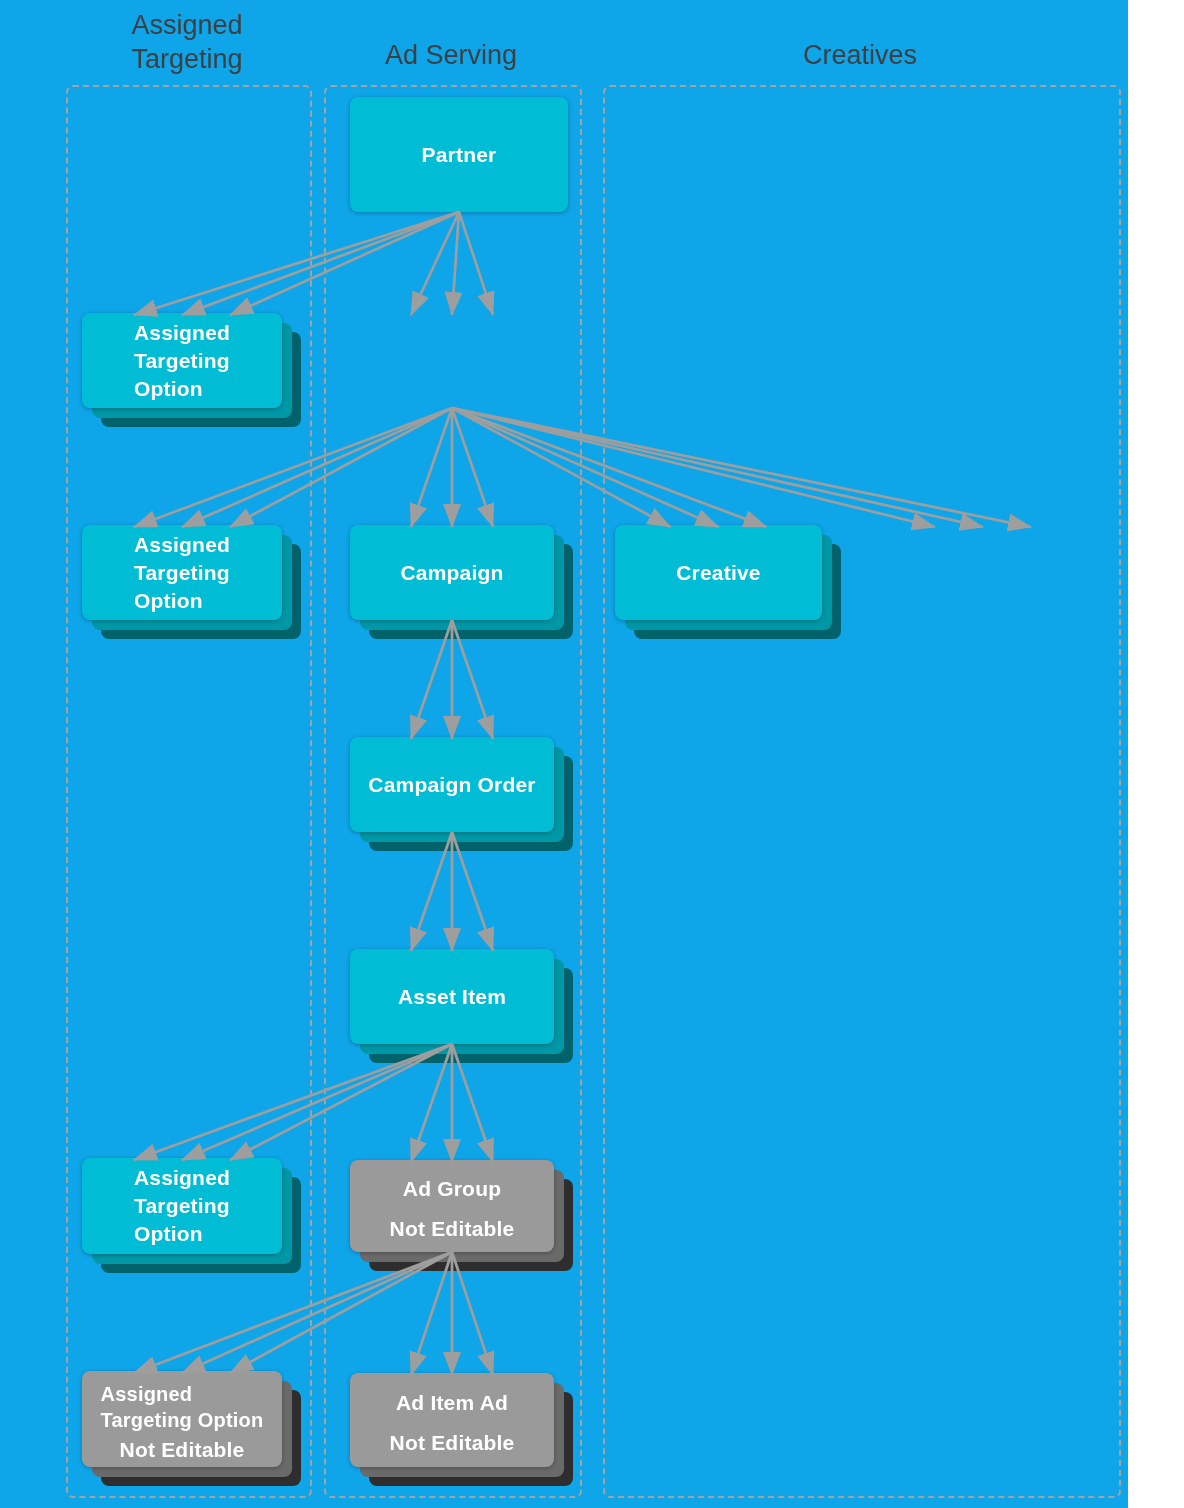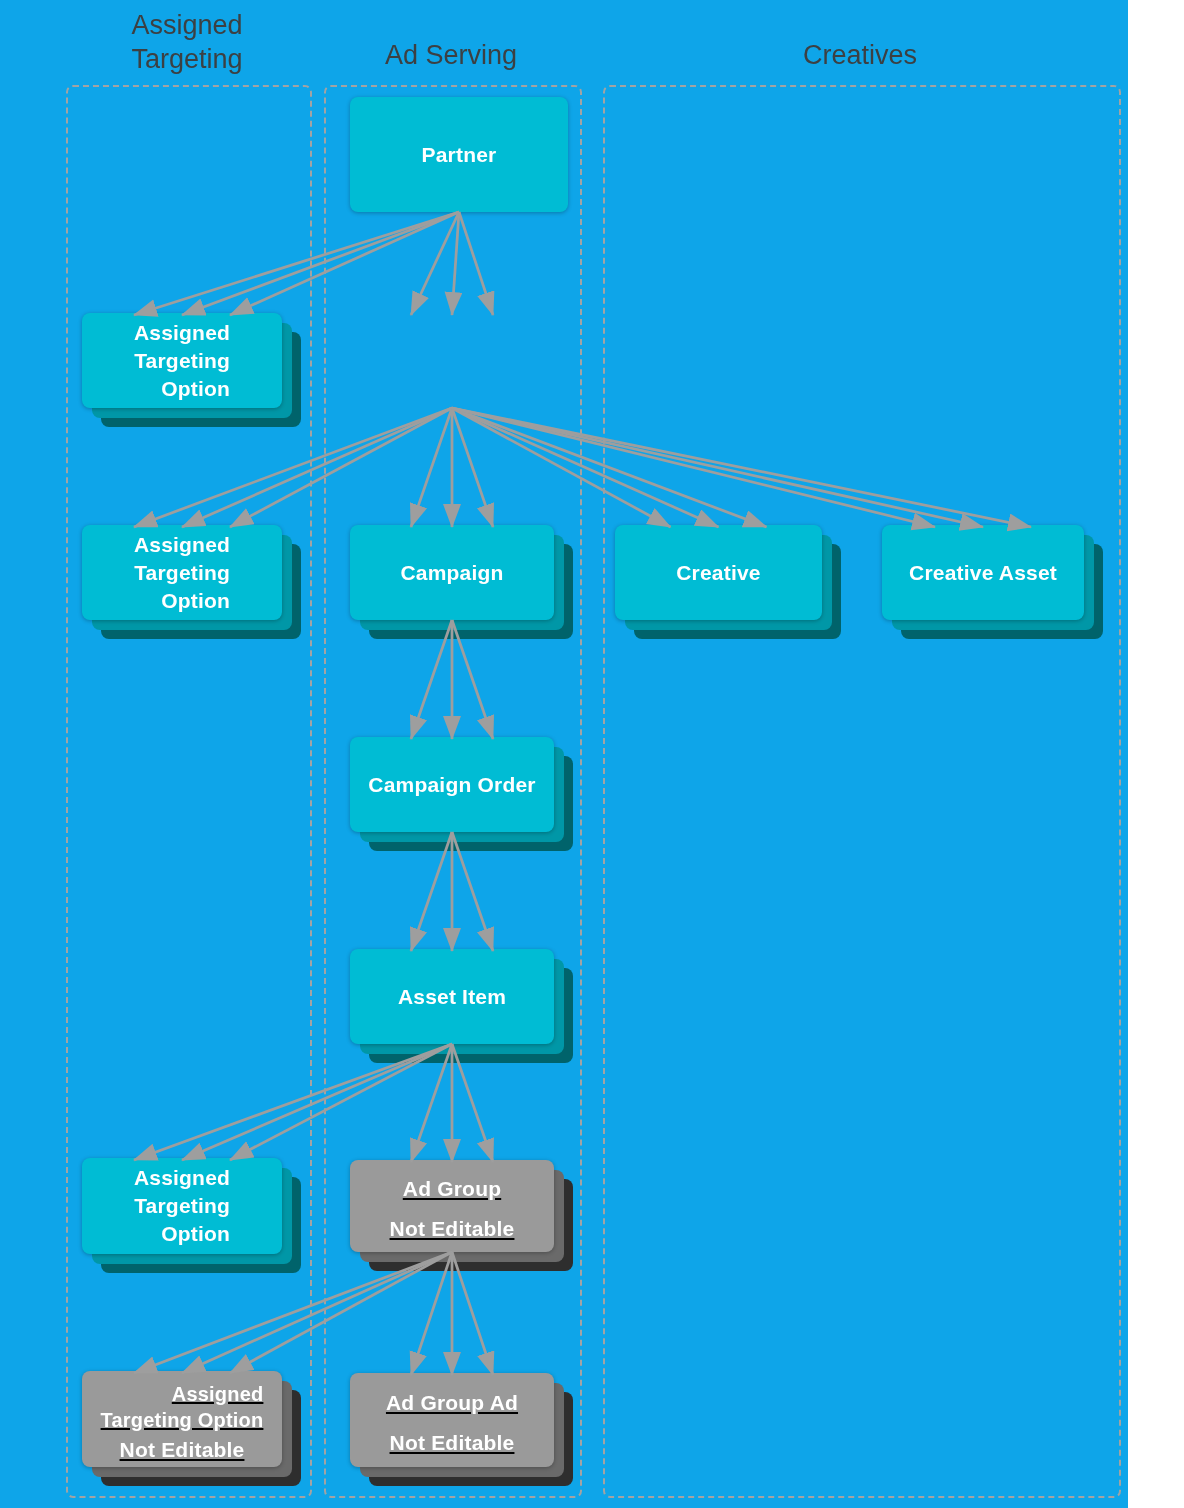--- a/index.html
+++ b/index.html
@@ -19,26 +19,26 @@
               align-items:center;justify-content:center;gap:18px;
               box-shadow:0 1px 4px rgba(0,0,0,0.28);}
   .node.tight .face{gap:9px;}
   .node.stack::before{content:"";position:absolute;inset:0;border-radius:8px;transform:translate(19px,19px);z-index:1;}
   .node.stack::after {content:"";position:absolute;inset:0;border-radius:8px;transform:translate(10px,10px);z-index:2;}
 
   .node.cyan .face{background:var(--box-cyan,#00bcd4);}
   .node.cyan.stack::after{background:var(--box-cyan-mid,#0097a7);}
   .node.cyan.stack::before{background:var(--box-cyan-dark,#00636b);}
 
-  .node.gray .face{background:var(--box-gray,#9a9a9a);text-decoration:underline;}
+  .node.gray .face{background:var(--box-gray,#9a9a9a);}
   .node.gray.stack::after{background:var(--box-gray-mid,#6a6a6a);}
   .node.gray.stack::before{background:var(--box-gray-dark,#2e2e2e);}
 
   .node .label{color:var(--label-text,#ffffff);font-weight:700;font-size:21px;line-height:28px;
-               text-align:right;white-space:pre-line;letter-spacing:.2px;}
+               text-align:left;white-space:pre-line;letter-spacing:.2px;}
   .node .sublabel{color:var(--label-text,#ffffff);font-weight:700;font-size:21px;line-height:16px;
                   text-align:center;letter-spacing:.2px;}
 
   
   svg.arrows{position:absolute;left:0;top:0;z-index:5;pointer-events:none;}
 </style>
 </head>
 <body>
 
 <div class="canvas">
@@ -79,21 +79,21 @@
 
   <div class="node gray stack" style="left:350px;top:1160px;width:204px;height:92px">
     <div class="face">
       <div class="label">Ad Group</div>
       <div class="sublabel">Not Editable</div>
     </div>
   </div>
 
   <div class="node gray stack" style="left:350px;top:1373px;width:204px;height:94px">
     <div class="face">
-      <div class="label">Ad Group Ad</div>
+      <div class="label">Ad Item Ad</div>
       <div class="sublabel">Not Editable</div>
     </div>
   </div>
 
   <div class="node cyan stack" style="left:82px;top:313px;width:200px;height:95px">
     <div class="face">
       <div class="label">Assigned
 Targeting
 Option</div>
     </div>
@@ -122,25 +122,20 @@
       <div class="sublabel">Not Editable</div>
     </div>
   </div>
 
   <div class="node cyan stack" style="left:615px;top:525px;width:207px;height:95px">
     <div class="face">
       <div class="label">Creative</div>
     </div>
   </div>
 
-  <div class="node cyan stack" style="left:882px;top:525px;width:202px;height:95px">
-    <div class="face">
-      <div class="label">Creative Asset</div>
-    </div>
-  </div>
 
   <svg class="arrows" id="arrows" width="1184" height="1508" viewBox="0 0 1184 1508">
       <defs>
         <marker id="ah" markerUnits="userSpaceOnUse" markerWidth="26" markerHeight="20" refX="23" refY="9" orient="auto">
           <path d="M0,0 L24,9 L0,18 Z" fill="#9e9e9e"></path>
         </marker>
       </defs>
       <line x1="459" y1="212" x2="134" y2="315" stroke="#9e9e9e" stroke-width="2.75" marker-end="url(#ah)"></line>
       <line x1="459" y1="212" x2="182" y2="315" stroke="#9e9e9e" stroke-width="2.75" marker-end="url(#ah)"></line>
       <line x1="459" y1="212" x2="230" y2="315" stroke="#9e9e9e" stroke-width="2.75" marker-end="url(#ah)"></line>

